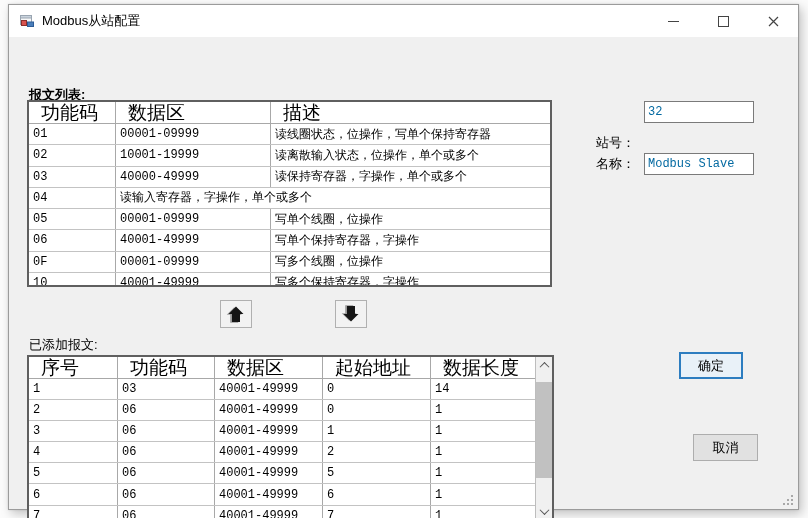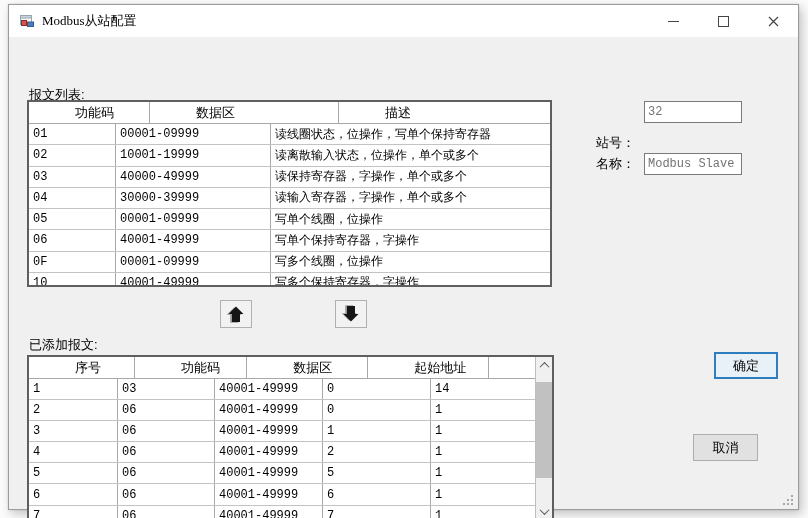--- a/index.html
+++ b/index.html
@@ -3,46 +3,46 @@
 <meta charset="utf-8">
 <style>
   html,body{margin:0;padding:0;}
   body{width:808px;height:518px;background:#fbfbfb;overflow:hidden;
        font-family:"Liberation Sans","DejaVu Sans",sans-serif;-webkit-font-smoothing:antialiased;}
   .stage{position:relative;width:808px;height:518px;}
   .window{position:absolute;left:8px;top:4px;width:791px;height:506px;background:#f0f0f0;
           border:1px solid #9b9b9b;box-sizing:border-box;
           box-shadow:3px 4px 10px rgba(0,0,0,.22),0 0 2px rgba(0,0,0,.12);}
   .titlebar{position:absolute;left:0;top:0;right:0;height:32px;background:#ffffff;
-            display:flex;align-items:center;font-family:Liberation Serif, serif;}
+            display:flex;align-items:center;}
   .app-icon{width:16px;height:16px;margin-left:10px;flex:0 0 auto;}
   .title-text{margin-left:7px;font-size:13px;color:#000;}
   .win-controls{margin-left:auto;display:flex;height:32px;}
   .win-btn{width:50px;height:32px;display:flex;align-items:center;justify-content:center;cursor:default;}
   .min-glyph{display:block;width:11px;height:1px;background:#444;}
   .max-glyph{display:block;width:9px;height:9px;border:1px solid #444;background:transparent;}
   .client{position:absolute;left:0;top:32px;right:0;bottom:0;background:#f0f0f0;}
 
   .lbl{position:absolute;font-size:13px;color:#000;white-space:nowrap;}
-  .lbl1{left:20px;top:49px;}
+  .lbl1{left:20px;top:49px;font-weight:bold;}
   .lbl2{left:20px;top:299px;}
   .lbl-station{left:587px;top:66px;margin-top:31px;}
   .lbl-name{left:587px;top:118px;}
 
-  .tb{position:absolute;height:22px;width:98px;border:1px solid #7a7a7a;background:#fff;
-      box-sizing:border-box;padding:0 3px;font:12px "Liberation Mono","DejaVu Sans Mono","DejaVu Sans",sans-serif;color:#737373;outline:none;}
+  .tb{position:absolute;height:22px;width:110px;border:1px solid #7a7a7a;background:#fff;
+      box-sizing:border-box;padding:0 3px;font:12px "Liberation Mono","DejaVu Sans Mono","DejaVu Sans",sans-serif;color:#0369a1;outline:none;}
   .tb-station{left:635px;top:64px;}
   .tb-name{left:635px;top:116px;}
 
   .lv{position:absolute;background:#fff;border:2px solid #5f5f5f;box-sizing:border-box;overflow:hidden;}
   .t1{left:18px;top:63px;width:525px;height:187px;}
   .t2{left:18px;top:318px;width:527px;height:166px;}
   .lv-head{display:flex;height:21px;border-bottom:1px solid #a8a8a8;background:#fff;}
-  .lv-hcell{font-size:13px;color:#000;padding-left:12px;display:flex;align-items:center;
-            border-right:1px solid #a8a8a8;box-sizing:border-box;white-space:nowrap;overflow:hidden;margin-left:34px;}
+  .lv-hcell{font-size:19px;color:#000;padding-left:12px;display:flex;align-items:center;
+            border-right:1px solid #a8a8a8;box-sizing:border-box;white-space:nowrap;overflow:hidden;}
   .lv-row{display:flex;border-bottom:1px solid #c3c3c3;background:#fff;}
   .t1 .lv-row{height:20.25px;}
   .t2 .lv-row{height:20.1px;}
   .lv-cell{font:12px "Liberation Mono","DejaVu Sans Mono","DejaVu Sans",sans-serif;color:#000;
            padding-left:4px;display:flex;align-items:center;border-right:1px solid #a8a8a8;
            box-sizing:border-box;white-space:nowrap;overflow:hidden;}
   .t1 .c0{width:87px;}  .t1 .c1{width:155px;} .t1 .c2{flex:1;border-right:none;}
   .t2 .c0{width:89px;}  .t2 .c1{width:97px;}  .t2 .c2{width:108px;}
   .t2 .c3{width:108px;} .t2 .c4{flex:1;border-right:none;}
   .t2 .lv-body{margin-right:17px;}
@@ -57,21 +57,21 @@
   .chev.down{border-bottom-width:1.5px;border-right-width:1.5px;transform:rotate(45deg) translate(-1px,-1px);}
   .sb-thumb{position:absolute;left:0;top:25px;width:16px;height:96px;background:#c1c1c1;}
 
   .arrow-btn{position:absolute;width:32px;height:28px;background:#f2f2f2;border:1px solid #b0b0b0;
              padding:0;display:flex;align-items:center;justify-content:center;cursor:default;}
   .btn-up{left:211px;top:263px;}
   .btn-down{left:326px;top:263px;}
 
   .btn{position:absolute;font-size:13px;color:#000;cursor:default;
        font-family:"Liberation Sans","DejaVu Sans",sans-serif;}
-  .btn-ok{left:705px;top:315px;width:64px;height:27px;background:#e9f1f8;
+  .btn-ok{left:670px;top:315px;width:64px;height:27px;background:#e9f1f8;
           border:2px solid #2d7dc0;}
   .btn-cancel{left:684px;top:397px;width:65px;height:27px;background:#e1e1e1;
               border:1px solid #adadad;}
 
   .grip{position:absolute;right:4px;bottom:3px;width:11px;height:11px;}
 </style>
 </head>
 <body>
 
 <div class="stage">
@@ -121,21 +121,20 @@
               <div class="lv-cell c1">10001-19999</div>
               <div class="lv-cell c2">读离散输入状态，位操作，单个或多个</div>
             </div>
             <div class="lv-row">
               <div class="lv-cell c0">03</div>
               <div class="lv-cell c1">40000-49999</div>
               <div class="lv-cell c2">读保持寄存器，字操作，单个或多个</div>
             </div>
             <div class="lv-row">
               <div class="lv-cell c0">04</div>
-              <div class="lv-cell c1">30000-39999</div>
               <div class="lv-cell c2">读输入寄存器，字操作，单个或多个</div>
             </div>
             <div class="lv-row">
               <div class="lv-cell c0">05</div>
               <div class="lv-cell c1">00001-09999</div>
               <div class="lv-cell c2">写单个线圈，位操作</div>
             </div>
             <div class="lv-row">
               <div class="lv-cell c0">06</div>
               <div class="lv-cell c1">40001-49999</div>

